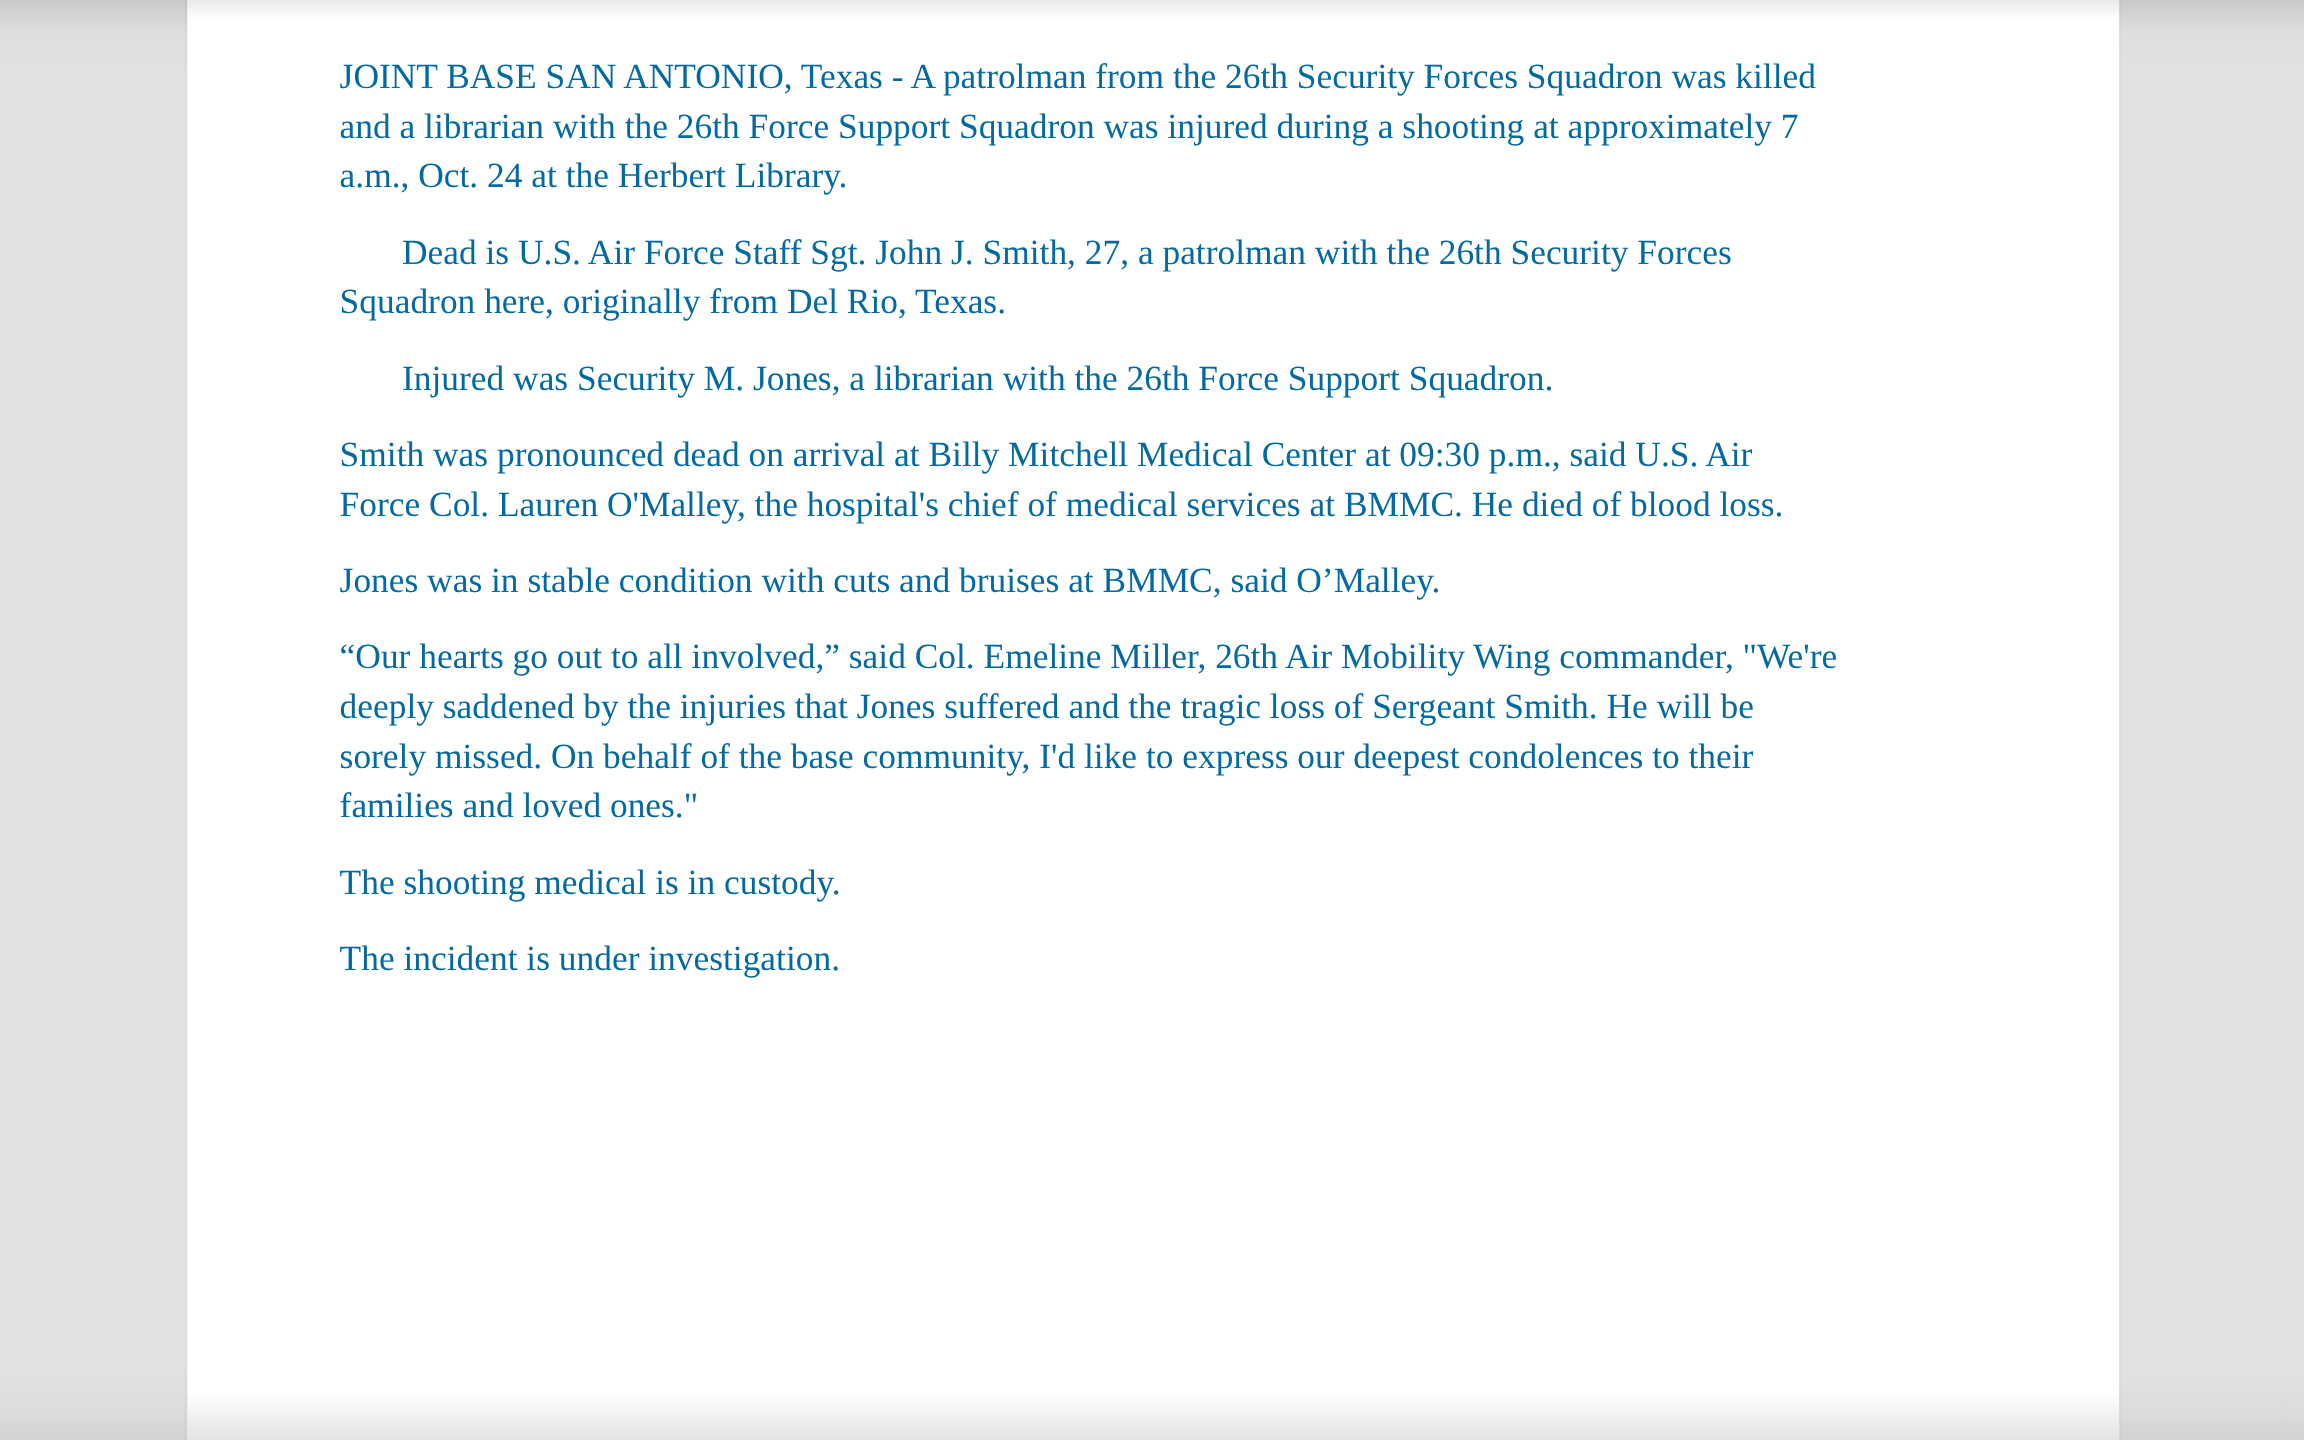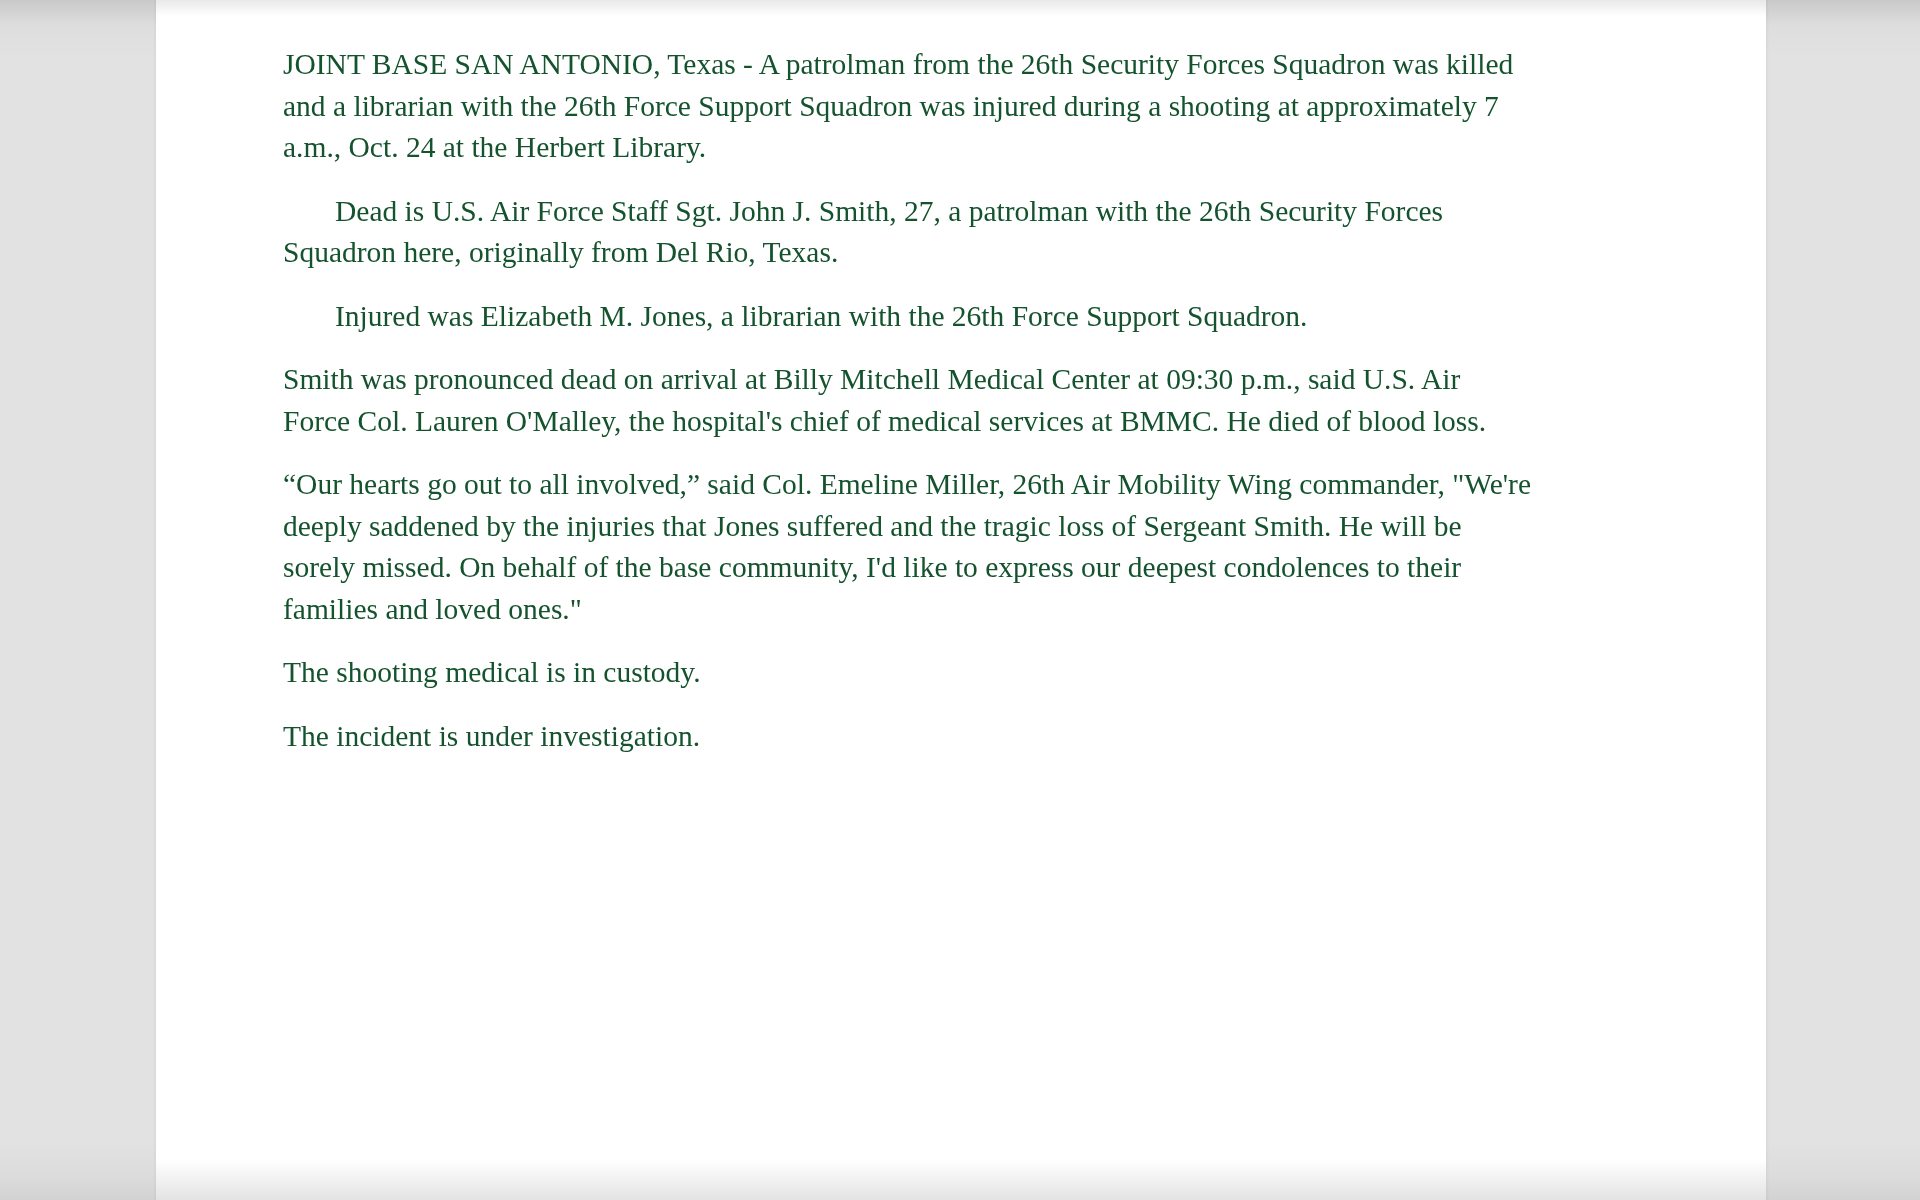--- a/index.html
+++ b/index.html
@@ -72,21 +72,21 @@
     width: 100%; height: 40px;
     background: linear-gradient(to top, rgba(222,222,222,0.85), rgba(255,255,255,0));
     pointer-events: none;
   }
 
   .doc-body {
     position: absolute;
     left: 127px;           
     top: 44px;
     width: 1250px;
-    color: #14532d;
+    color: #0369a1;
     font-size: 29.5px;
     line-height: 41.5px;
     text-align: left;
   }
 
   .doc-paragraph {
     margin: 0 0 22px 0;
     white-space: normal;
   }
   .doc-paragraph.indented {
@@ -99,22 +99,23 @@
 </head>
 <body>
 
 <div class="viewport">
   <div class="page-sheet">
     <div class="sheet-fade-top"></div>
 
     <div class="doc-body">
       <p class="doc-paragraph">JOINT BASE SAN ANTONIO, Texas - A patrolman from the 26th Security Forces Squadron was killed and a librarian with the 26th Force Support Squadron was injured during a shooting at approximately 7 a.m., Oct. 24 at the Herbert Library.</p>
       <p class="doc-paragraph indented">Dead is U.S. Air Force Staff Sgt. John J. Smith, 27, a patrolman with the 26th Security Forces Squadron here, originally from Del Rio, Texas.</p>
-      <p class="doc-paragraph indented">Injured was Elizabeth M. Jones, a librarian with the 26th Force Support Squadron.</p>
+      <p class="doc-paragraph indented">Injured was Security M. Jones, a librarian with the 26th Force Support Squadron.</p>
       <p class="doc-paragraph">Smith was pronounced dead on arrival at Billy Mitchell Medical Center at 09:30 p.m., said U.S. Air Force Col. Lauren O'Malley, the hospital's chief of medical services at BMMC. He died of blood loss.</p>
+      <p class="doc-paragraph">Jones was in stable condition with cuts and bruises at BMMC, said O’Malley.</p>
       <p class="doc-paragraph">“Our hearts go out to all involved,” said Col. Emeline Miller, 26th Air Mobility Wing commander, "We're deeply saddened by the injuries that Jones suffered and the tragic loss of Sergeant Smith. He will be sorely missed. On behalf of the base community, I'd like to express our deepest condolences to their families and loved ones."</p>
       <p class="doc-paragraph">The shooting medical is in custody.</p>
       <p class="doc-paragraph">The incident is under investigation.</p>
     </div>
 
     <div class="sheet-fade-bottom"></div>
   </div>
 </div>
 
 </body></html>

